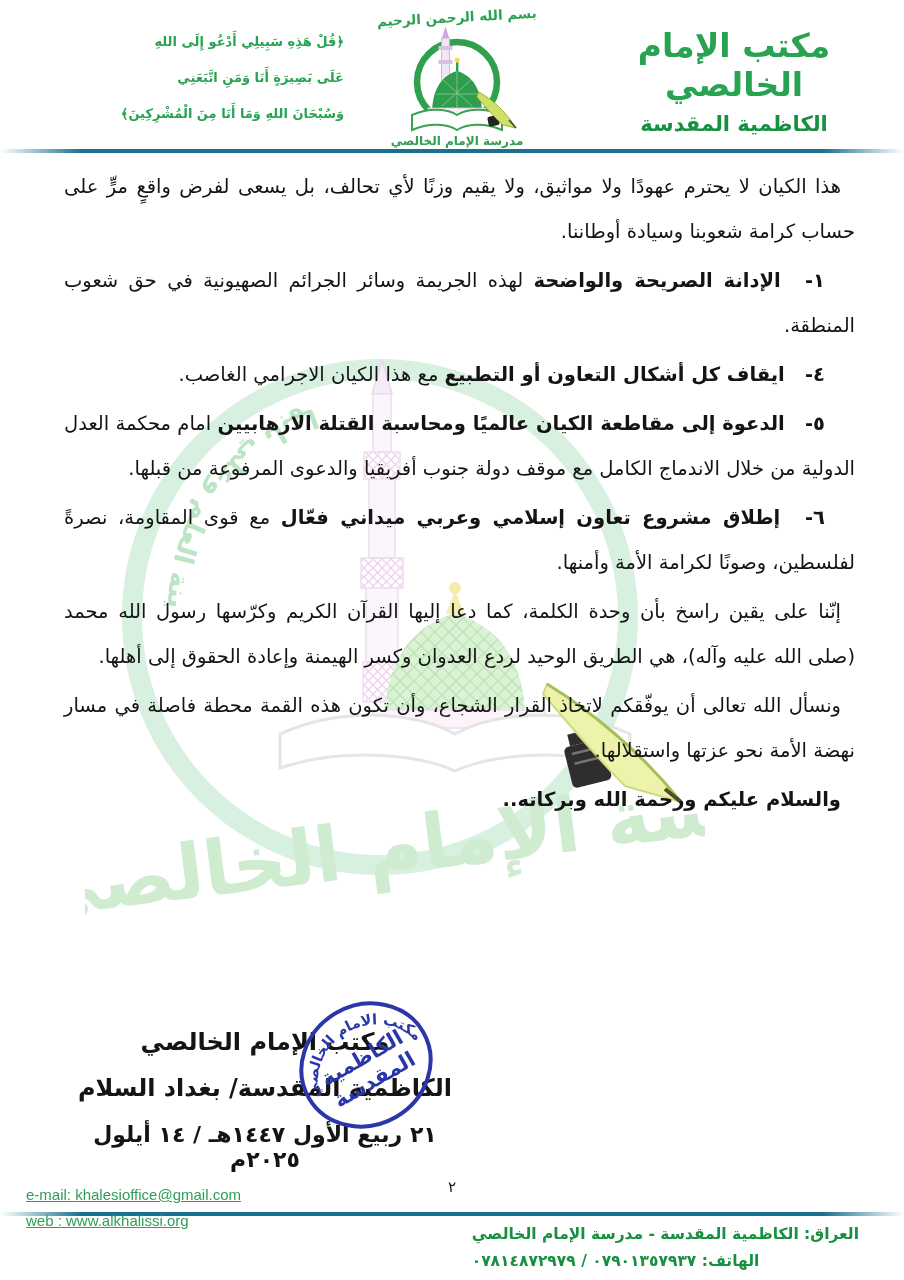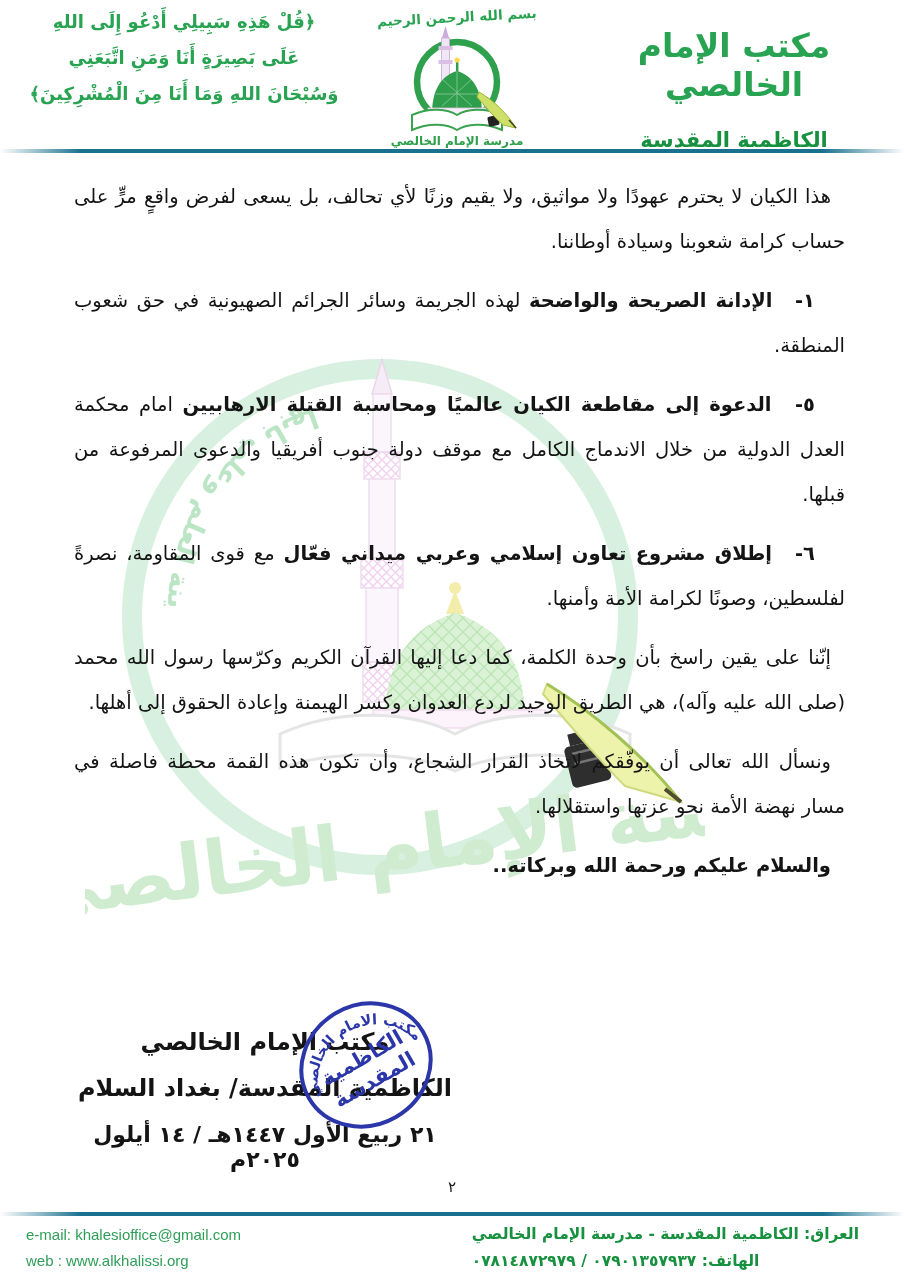--- a/index.html
+++ b/index.html
@@ -6,57 +6,57 @@
     --green:#28a351; --green-dark:#17913f; --teal:#19708f;
     --stamp-blue:#2b36a8; --footer-green:#2f9e58; --ink:#141414;
     --wm-green:#cdeccf; --wm-ring:#d6f0de;
   }
   *{box-sizing:border-box;margin:0;padding:0;}
   html,body{background:#ffffff;}
   .page{position:relative;width:904px;height:1280px;background:#fff;overflow:hidden;
         font-family:"DejaVu Sans",sans-serif;color:var(--ink);}
 
   
-  .verse{position:absolute;top:4px;left:24px;width:320px;direction:rtl;text-align:center;
-         color:var(--green);font-size:18px;line-height:36px;font-weight:700;white-space:pre-line;}
+  .verse{position:absolute;top:24px;left:24px;width:320px;direction:rtl;
+         color:var(--green);font-size:13px;line-height:36px;font-weight:700;white-space:pre-line;}
   .logo{position:absolute;top:2px;left:352px;width:210px;height:146px;}
   .title-block{position:absolute;top:26px;right:14px;width:312px;text-align:center;direction:rtl;}
   .office-title{font-size:33px;font-weight:700;color:var(--green);}
-  .office-subtitle{margin-top:24px;font-size:21px;font-weight:700;color:var(--green-dark);}
+  .office-subtitle{margin-top:8px;font-size:21px;font-weight:700;color:var(--green-dark);}
 
   .rule{position:absolute;left:0;right:0;height:4px;border-radius:2px;
         background:linear-gradient(to right,rgba(25,112,143,0) 0%,var(--teal) 9%,var(--teal) 91%,rgba(25,112,143,0) 100%);}
   .rule-top{top:149px;}
   .rule-bottom{top:1212px;}
 
   
   .watermark{position:absolute;top:352px;left:85px;width:620px;height:570px;z-index:0;opacity:.95;pointer-events:none;}
 
   
   .letter-body{position:absolute;top:160px;right:45px;left:60px;z-index:1;direction:rtl;
                text-align:justify;font-size:19.5px;line-height:45px;}
-  .para{margin:14px;text-indent:14px;}
+  .para{margin:4px;text-indent:14px;}
   .para.item{text-indent:30px;}
   .para .marker{font-weight:700;margin-left:14px;}
   .para.closing{font-weight:700;}
 
   
   .signature{position:absolute;top:1028px;left:70px;width:390px;z-index:1;direction:rtl;
              text-align:center;font-weight:700;}
   .sig-line1{font-size:24px;}
   .sig-line2{font-size:24px;margin-top:18px;}
   .sig-date{font-size:22px;margin-top:20px;}
 
   .stamp{position:absolute;top:990px;left:281px;width:170px;height:155px;z-index:2;}
 
   .page-number{position:absolute;top:1178px;left:0;right:0;text-align:center;font-size:15px;z-index:1;}
 
   
-  .contact-left{position:absolute;top:1222px;left:26px;font-family:"Liberation Sans",sans-serif;
-                font-size:15px;line-height:26px;color:var(--footer-green);}
+  .contact-left{position:absolute;top:1182px;left:26px;font-family:"Liberation Sans",sans-serif;
+                font-size:15px;line-height:26px;color:var(--footer-green);text-decoration:underline;}
   .contact-right{position:absolute;top:1221px;right:45px;direction:rtl;text-align:left;
                  font-size:15.5px;line-height:27px;font-weight:700;color:var(--green-dark);}
 </style>
 </head>
 <body>
 
 <div class="page">
 
   <div class="verse">﴿قُلْ هَذِهِ سَبِيلِي أَدْعُو إِلَى اللهِ
 عَلَى بَصِيرَةٍ أَنَا وَمَنِ اتَّبَعَنِي
@@ -142,20 +142,21 @@
       <path d="M462,332 C505,358 558,402 596,450 L540,434 C512,406 484,372 458,342 Z" fill="#eef3a8" stroke="#cdd97a" stroke-width="2"></path>
       <path d="M462,332 C505,358 558,402 596,450" fill="none" stroke="#9fbf4e" stroke-width="3"></path>
       <path d="M596,450 L580,437" stroke="#454521" stroke-width="4"></path>
     </g>
     <text x="360" y="515" font-size="76" font-weight="bold" fill="#cdeccf" text-anchor="middle" transform="rotate(-7 360 515)">مدرسة الإمام الخالصي</text>
   </svg>
 
   <main class="letter-body">
       <p class="para p">هذا الكيان لا يحترم عهودًا ولا مواثيق، ولا يقيم وزنًا لأي تحالف، بل يسعى لفرض واقعٍ مرٍّ على حساب كرامة شعوبنا وسيادة أوطاننا.</p>
       <p class="para item"><span class="marker">١-</span> <strong>الإدانة الصريحة والواضحة</strong><span> لهذه الجريمة وسائر الجرائم الصهيونية في حق شعوب المنطقة.</span></p>
+      <p class="para item"><span class="marker">٤-</span> <strong>ايقاف كل أشكال التعاون أو التطبيع</strong><span> مع هذا الكيان الاجرامي الغاصب.</span></p>
       <p class="para item"><span class="marker">٥-</span> <strong>الدعوة إلى مقاطعة الكيان عالميًا ومحاسبة القتلة الارهابيين</strong><span> امام محكمة العدل الدولية من خلال الاندماج الكامل مع موقف دولة جنوب أفريقيا والدعوى المرفوعة من قبلها.</span></p>
       <p class="para item"><span class="marker">٦-</span> <strong>إطلاق مشروع تعاون إسلامي وعربي ميداني فعّال</strong><span> مع قوى المقاومة، نصرةً لفلسطين، وصونًا لكرامة الأمة وأمنها.</span></p>
       <p class="para p">إنّنا على يقين راسخ بأن وحدة الكلمة، كما دعا إليها القرآن الكريم وكرّسها رسول الله محمد (صلى الله عليه وآله)، هي الطريق الوحيد لردع العدوان وكسر الهيمنة وإعادة الحقوق إلى أهلها.</p>
       <p class="para p">ونسأل الله تعالى أن يوفّقكم لاتخاذ القرار الشجاع، وأن تكون هذه القمة محطة فاصلة في مسار نهضة الأمة نحو عزتها واستقلالها.</p>
       <p class="para closing">والسلام عليكم ورحمة الله وبركاته..</p>
     </main>
 
   <div class="signature">
     <div class="sig-line1">مكتب الإمام الخالصي</div>
     <div class="sig-line2">الكاظمية المقدسة/ بغداد السلام</div>

